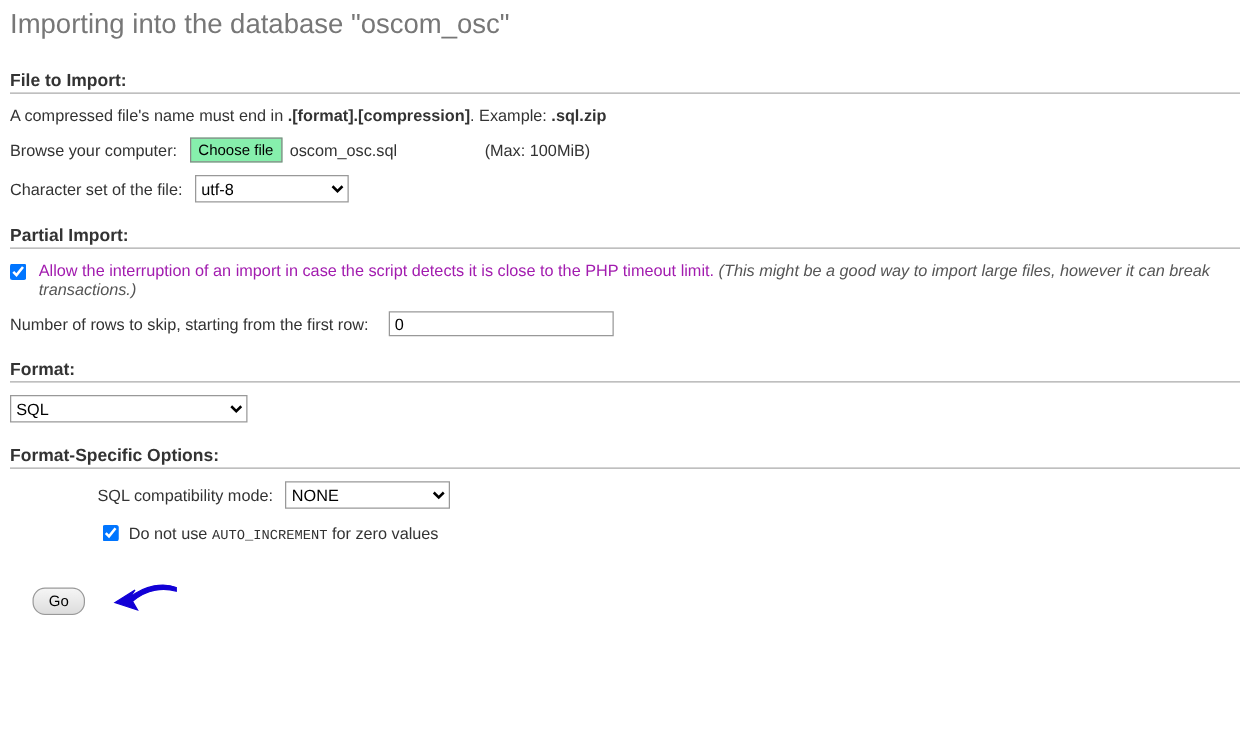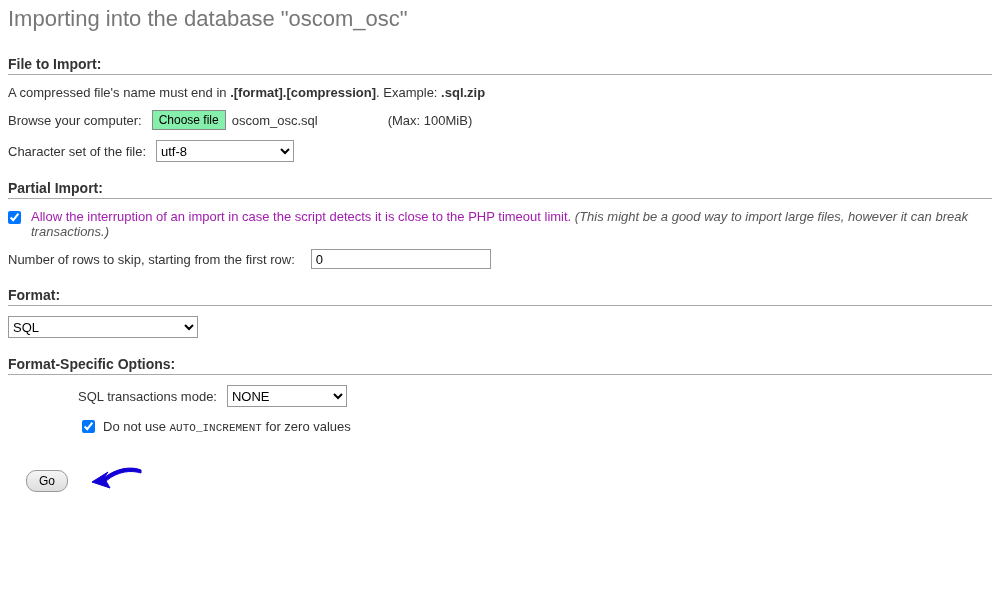--- a/index.html
+++ b/index.html
@@ -63,23 +63,23 @@
     margin-left: 70px;
     color: #333;
   }
   select.charset, select.format, select.compat {
     font-family: Arial, sans-serif;
     font-size: 13px;
     background: #fff;
     border: 1px solid #999;
     height: 22px;
   }
-  select.charset { width: 138px; }
+  select.charset { width: 123px; }
   select.format  { width: 190px; }
-  select.compat  { width: 120px; }
+  select.compat  { width: 132px; }
   .partial-row {
     display: flex;
     align-items: flex-start;
     margin: 6px 0 10px 0;
   }
   .partial-row input[type=checkbox] {
     margin: 2px 10px 0 0;
   }
   .partial-text .main { color: #a21caf; }
   .partial-text .note { font-style: italic; color: #555; }
@@ -162,21 +162,21 @@
 
   <div class="row">
     <select class="format">
       <option>SQL</option>
     </select>
   </div>
 
   <div class="section-title">Format-Specific Options:</div>
 
   <div class="row indent">
-    <label class="lbl">SQL transactions mode:</label>
+    <label class="lbl">SQL compatibility mode:</label>
     <select class="compat">
       <option>NONE</option>
     </select>
   </div>
 
   <div class="row indent autoinc">
     <input type="checkbox" checked="" style="margin-right: 8px;">
     <span>
       <span>Do not use </span><code>AUTO_INCREMENT</code><span> for zero values</span>
     </span>

